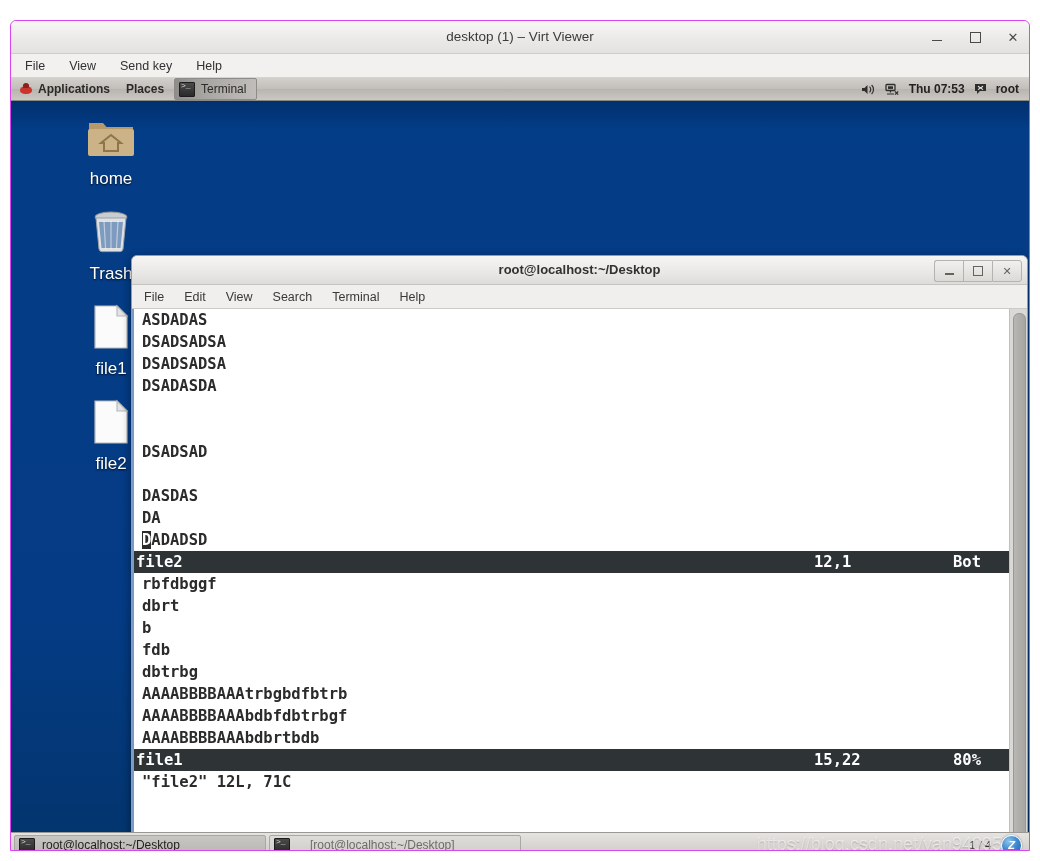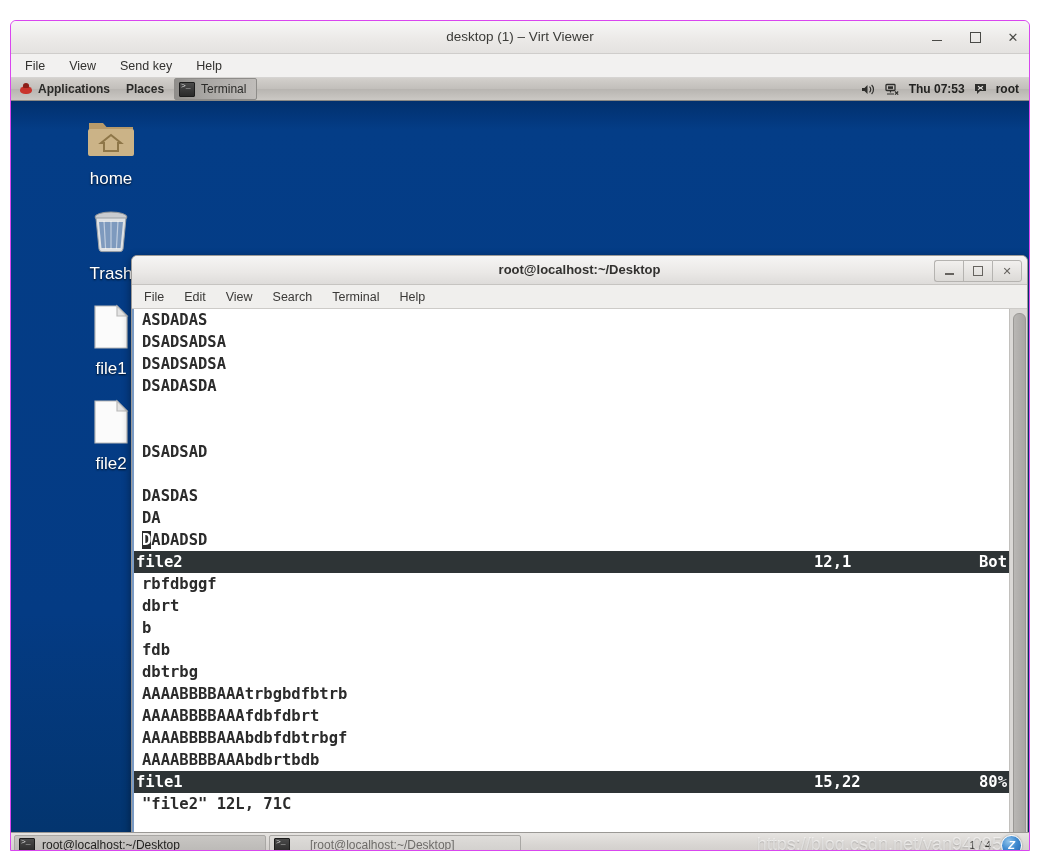--- a/index.html
+++ b/index.html
@@ -267,21 +267,21 @@
   }
   .status-name {
     position: absolute; left: 2px; top: 0;
     font-weight: bold;
   }
   .status-pos {
     position: absolute; left: 680px; top: 0;
     font-weight: bold;
   }
   .status-pct {
-    position: absolute; left: 845px; top: 0;
+    position: absolute; left: 819px; top: 0;
     font-weight: bold;
   }
   .cursor-block {
     background: #2b2b2b;
     color: #ffffff;
   }
   .term-scroll {
     width: 17px;
     background: #dbd9d6;
     border-left: 1px solid #c2c0bd;
@@ -519,21 +519,20 @@
               <div class="tline">DASDAS</div>
               <div class="tline">DA</div>
               <div class="tline"><span class="cursor-block">D</span>ADADSD</div>
               <div class="tline status"><span class="status-name">file2</span><span class="status-pos">12,1</span><span class="status-pct">Bot</span></div>
               <div class="tline">rbfdbggf</div>
               <div class="tline">dbrt</div>
               <div class="tline">b</div>
               <div class="tline">fdb</div>
               <div class="tline">dbtrbg</div>
               <div class="tline">AAAABBBBAAAtrbgbdfbtrb</div>
-              <div class="tline">AAAABBBBAAAfdbfdbrt</div>
               <div class="tline">AAAABBBBAAAbdbfdbtrbgf</div>
               <div class="tline">AAAABBBBAAAbdbrtbdb</div>
               <div class="tline status"><span class="status-name">file1</span><span class="status-pos">15,22</span><span class="status-pct">80%</span></div>
               <div class="tline">"file2" 12L, 71C</div>
             </div>
           <div class="term-scroll">
             <div class="term-thumb"></div>
           </div>
         </div>
 

